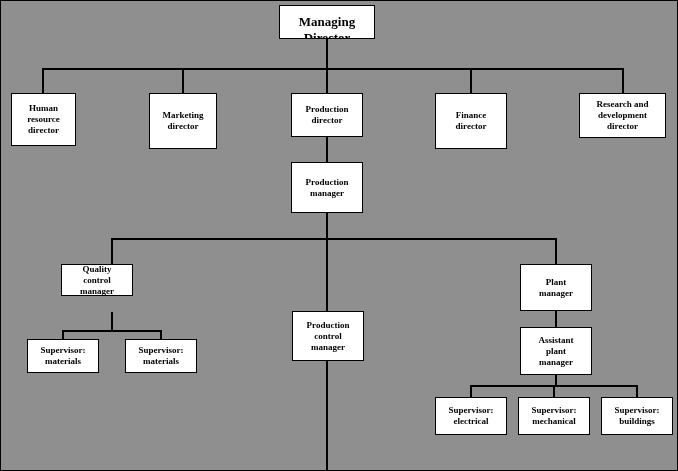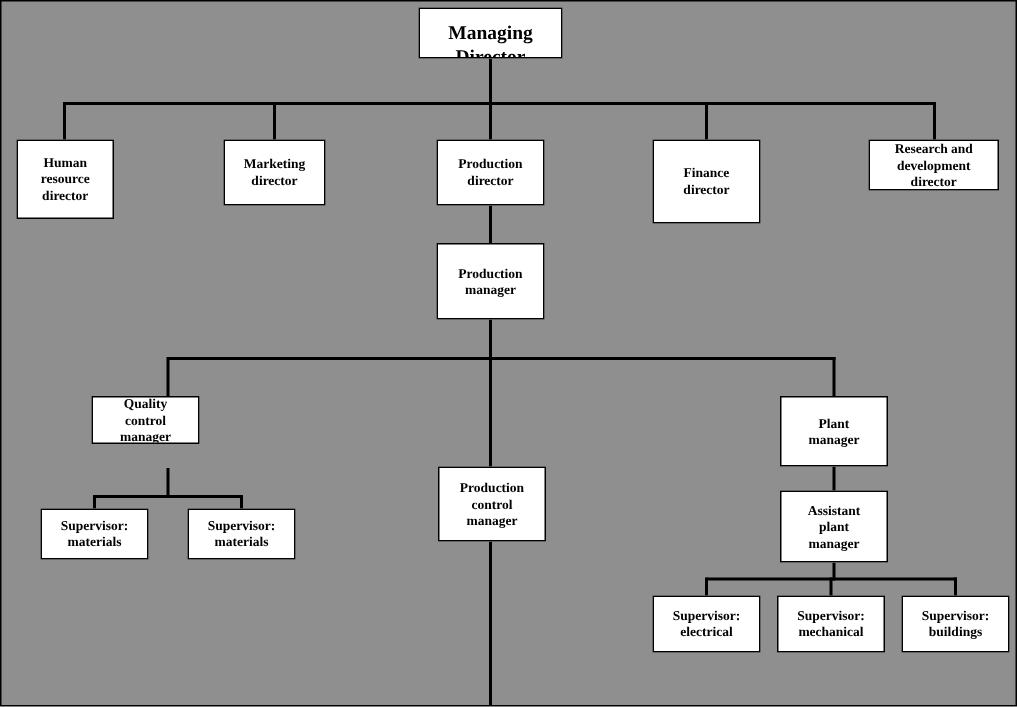--- a/index.html
+++ b/index.html
@@ -81,36 +81,36 @@
     <span class="lbl">Managing
 Director</span>
   </div>
 
   <div class="node" style="left:10px;top:92px;width:65px;height:53px">
     <span class="lbl">Human
 resource
 director</span>
   </div>
 
-  <div class="node" style="left:148px;top:92px;width:68px;height:44px">
+  <div class="node" style="left:148px;top:92px;width:68px;height:56px">
     <span class="lbl">Marketing
 director</span>
   </div>
 
   <div class="node" style="left:290px;top:92px;width:72px;height:44px">
     <span class="lbl">Production
 director</span>
   </div>
 
   <div class="node" style="left:434px;top:92px;width:72px;height:56px">
     <span class="lbl">Finance
 director</span>
   </div>
 
-  <div class="node" style="left:578px;top:92px;width:87px;height:34px">
+  <div class="node" style="left:578px;top:92px;width:87px;height:45px">
     <span class="lbl">Research and
 development
 director</span>
   </div>
 
   <div class="node" style="left:290px;top:161px;width:72px;height:51px">
     <span class="lbl">Production
 manager</span>
   </div>
 

